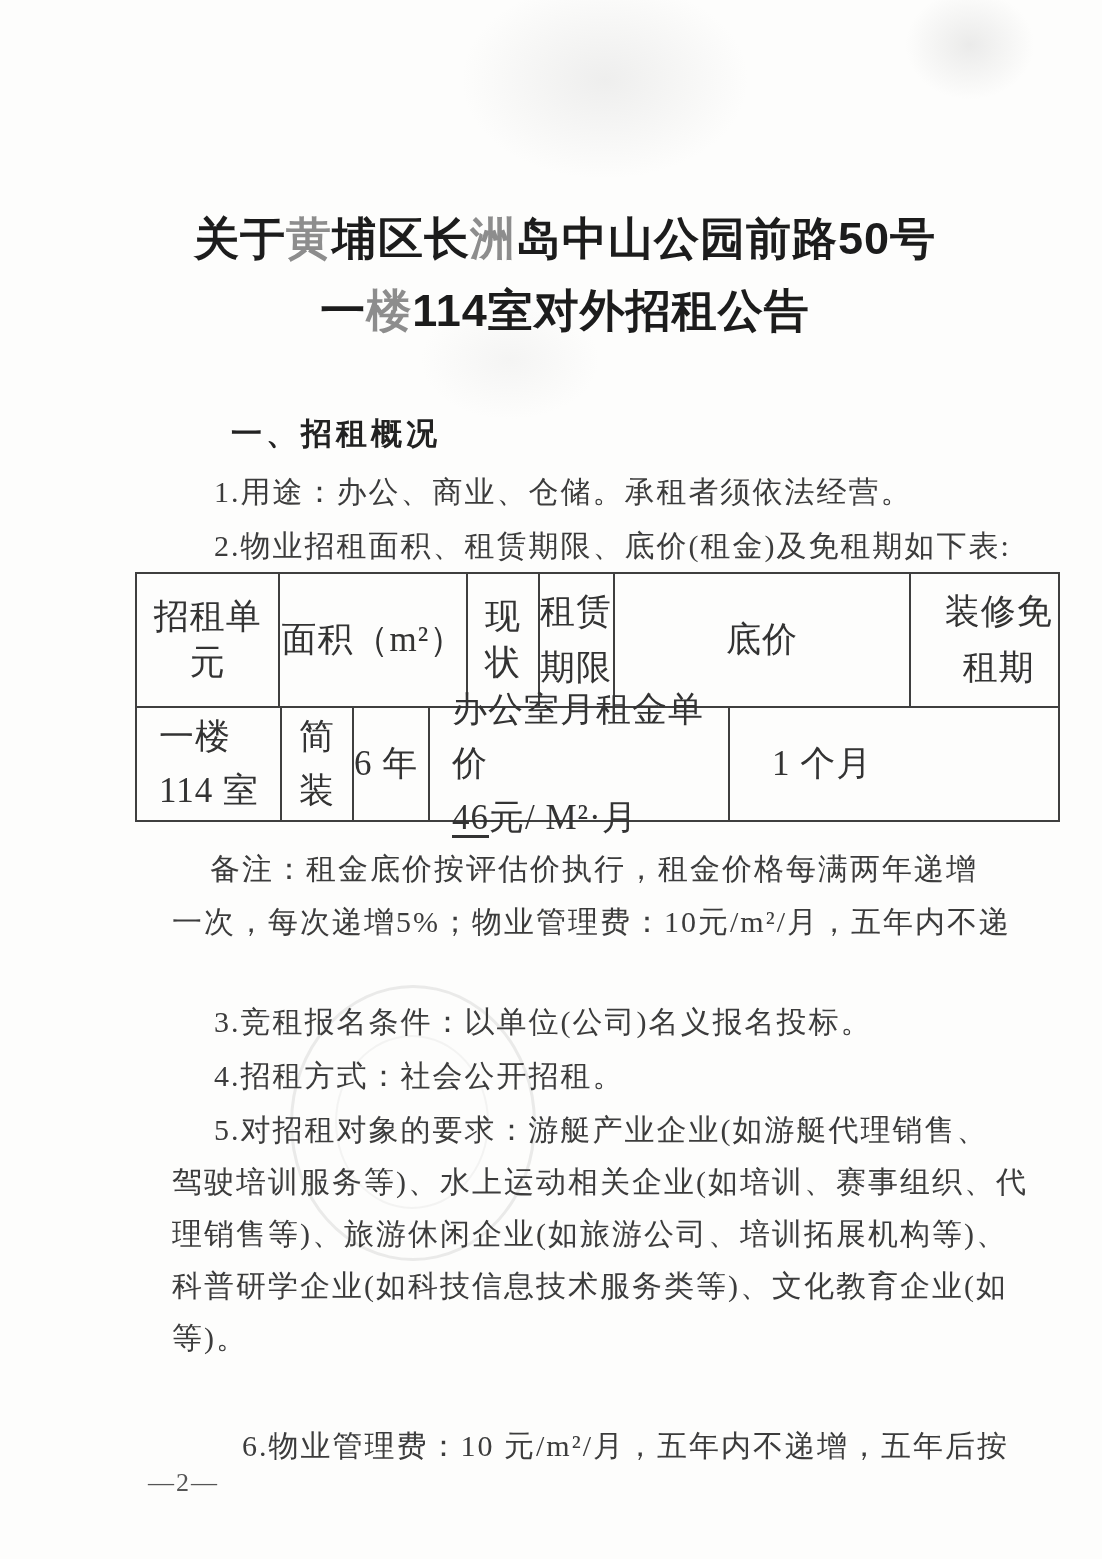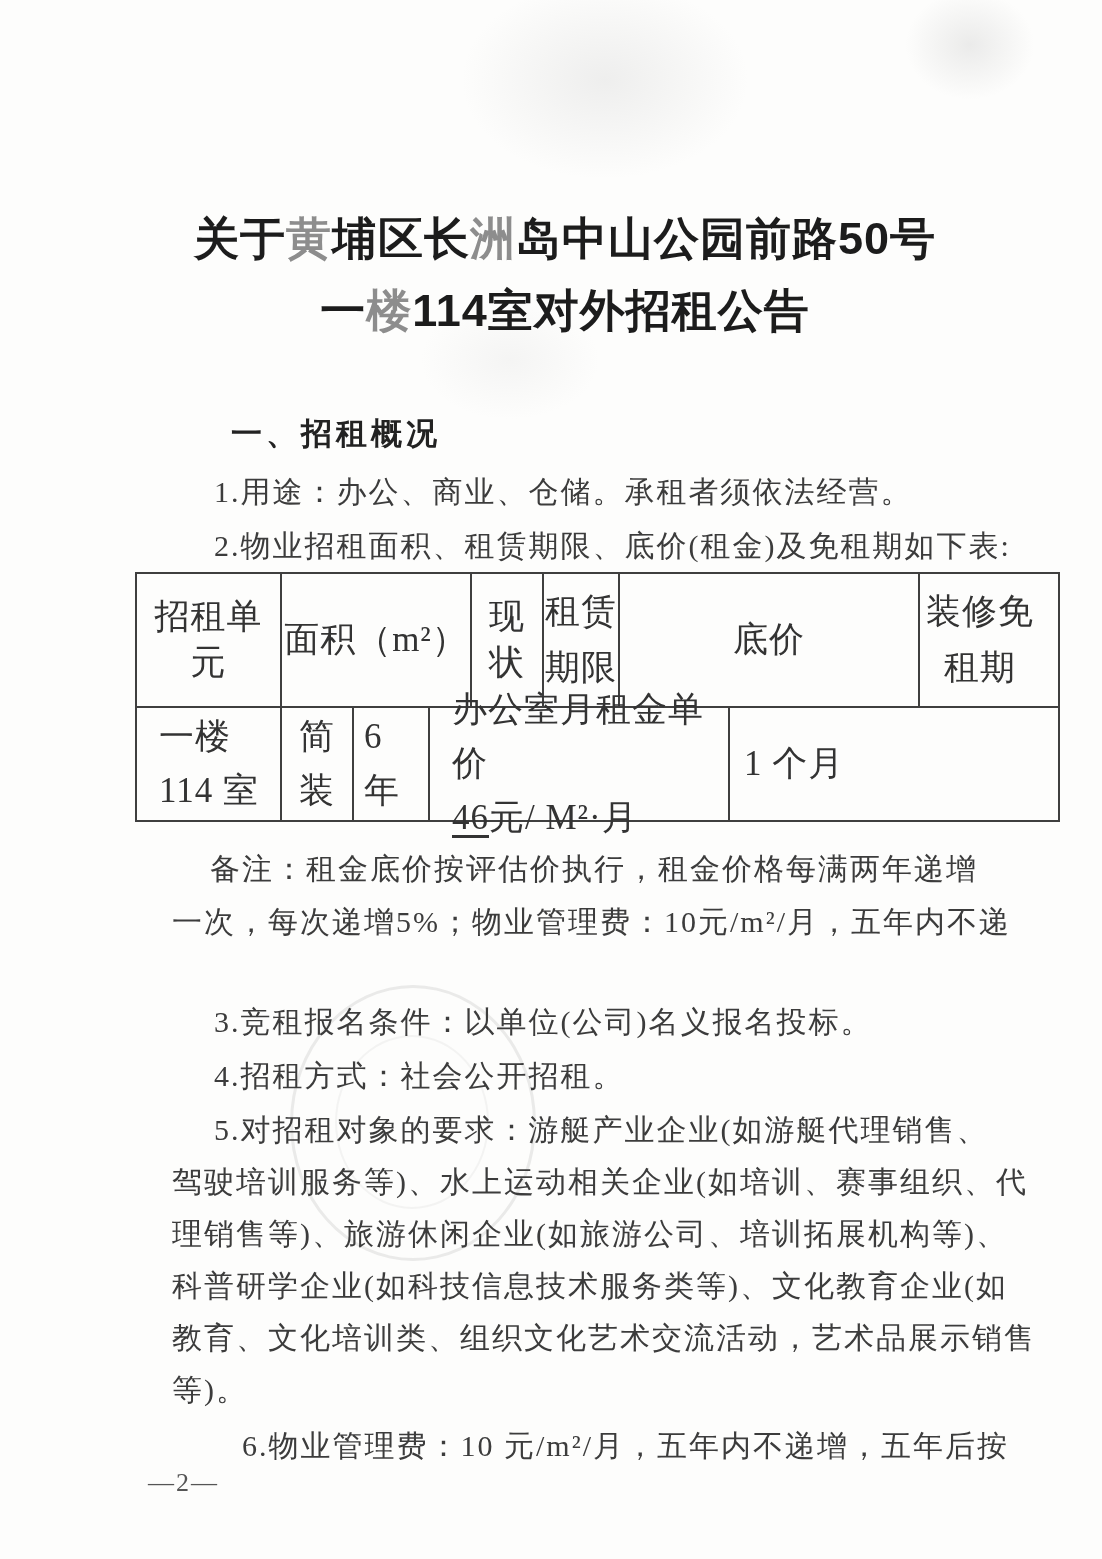--- a/index.html
+++ b/index.html
@@ -65,21 +65,21 @@
     border:2px solid #3f3f3f; box-sizing:border-box;
     font-size:35px; color:#333; letter-spacing:1px;
   }
   .tr { display:flex; box-sizing:border-box; }
   .tr-head { height:134px; border-bottom:2px solid #3f3f3f; }
   .tr-body { height:112px; }
   .td {
     box-sizing:border-box; border-right:2px solid #3f3f3f;
     display:flex; flex-direction:column; justify-content:center;
   }
-  .td:last-child { border-right:none; }
+  .td:last-child { border-right:none;margin-left:28px; }
   .c1 { width:145px; } .c2 { width:190px; } .c3 { width:72px; }
   .c4 { width:76px; } .c5 { width:300px; } .c6 { width:120px; }
   .td-center { align-items:center; text-align:center; }
   .td-left { align-items:flex-start; padding-left:22px; }
   .hline { line-height:46px; }
   .hline2 { line-height:56px; }
   .bline { line-height:54px; }
   .u { text-decoration:underline; text-underline-offset:6px; }
 
   .page-num {
@@ -132,21 +132,21 @@
       </div>
     </div>
     <div class="tr tr-body">
       <div class="td c1 td-left">
         <div class="bline">一楼</div>
         <div class="bline">114 室</div>
       </div>
       <div class="td c3 td-center">
         <div class="bline">简装</div>
       </div>
-      <div class="td c4 td-left" style="padding-left:10px;">
+      <div class="td c4 td-left" style="padding-left:0;">
         <div class="bline">6 年</div>
       </div>
       <div class="td c5 td-left">
         <div class="bline">办公室月租金单价</div>
         <div class="bline"><span class="u">46</span><span>元/ M²·月</span></div>
       </div>
       <div class="td c6 td-left" style="padding-left:14px;">
         <div class="bline">1 个月</div>
       </div>
     </div>
@@ -158,21 +158,20 @@
   </div>
 
   <div class="p p-item3 indent">3.竞租报名条件：以单位(公司)名义报名投标。</div>
   <div class="p p-item4 indent">4.招租方式：社会公开招租。</div>
 
   <div class="p p-item5">
     <div class="indent">5.对招租对象的要求：游艇产业企业(如游艇代理销售、</div>
     <div>驾驶培训服务等)、水上运动相关企业(如培训、赛事组织、代</div>
     <div>理销售等)、旅游休闲企业(如旅游公司、培训拓展机构等)、</div>
     <div>科普研学企业(如科技信息技术服务类等)、文化教育企业(如</div>
-    <div>教育、文化培训类、组织文化艺术交流活动，艺术品展示销售</div>
     <div>等)。</div>
   </div>
 
   <div class="p p-item6 indent-lg">6.物业管理费：10 元/m²/月，五年内不递增，五年后按</div>
 
   <div class="page-num">—2—</div>
 
 </div>
 
 </body></html>

